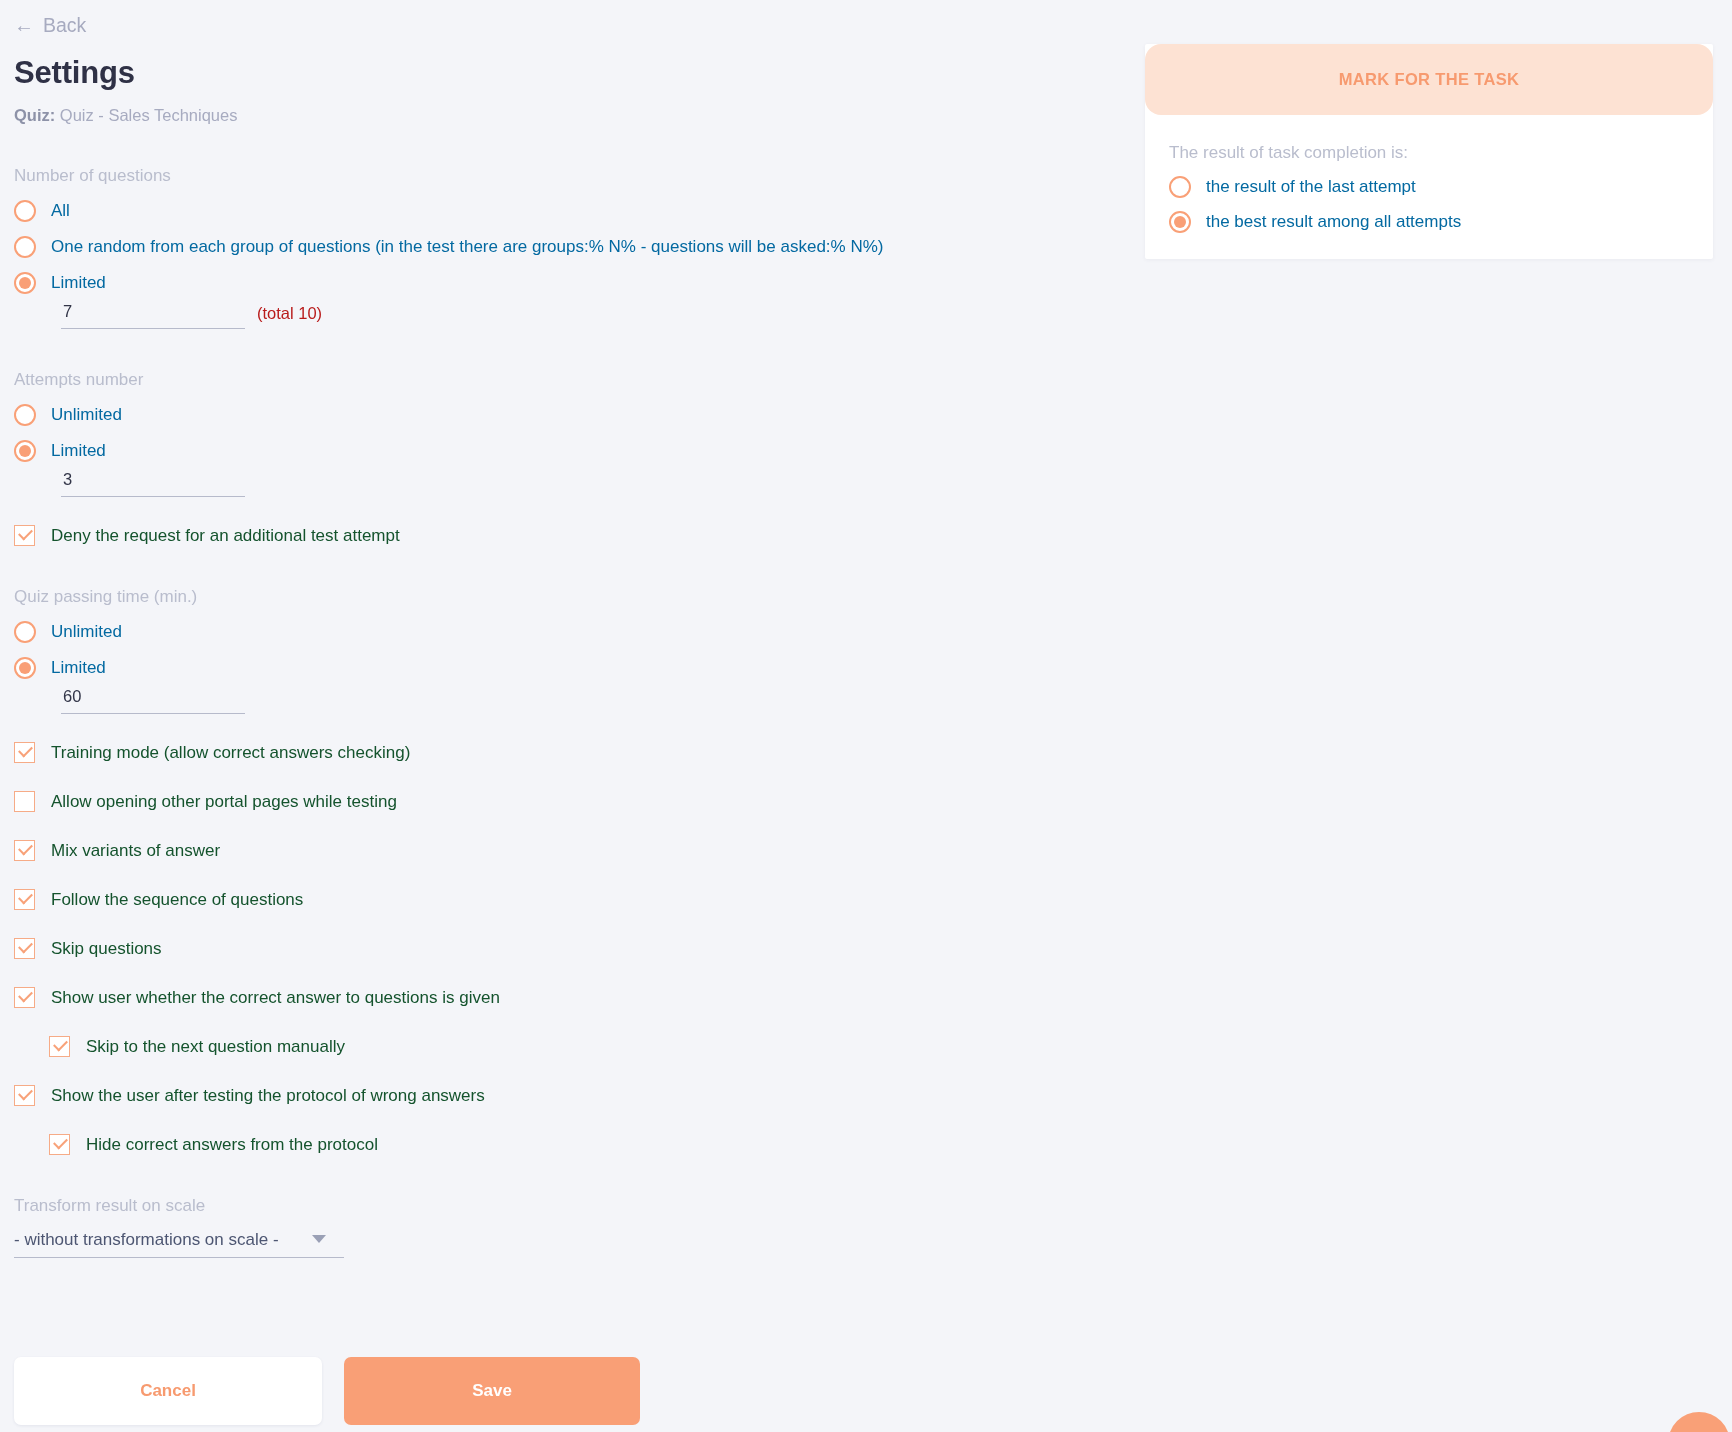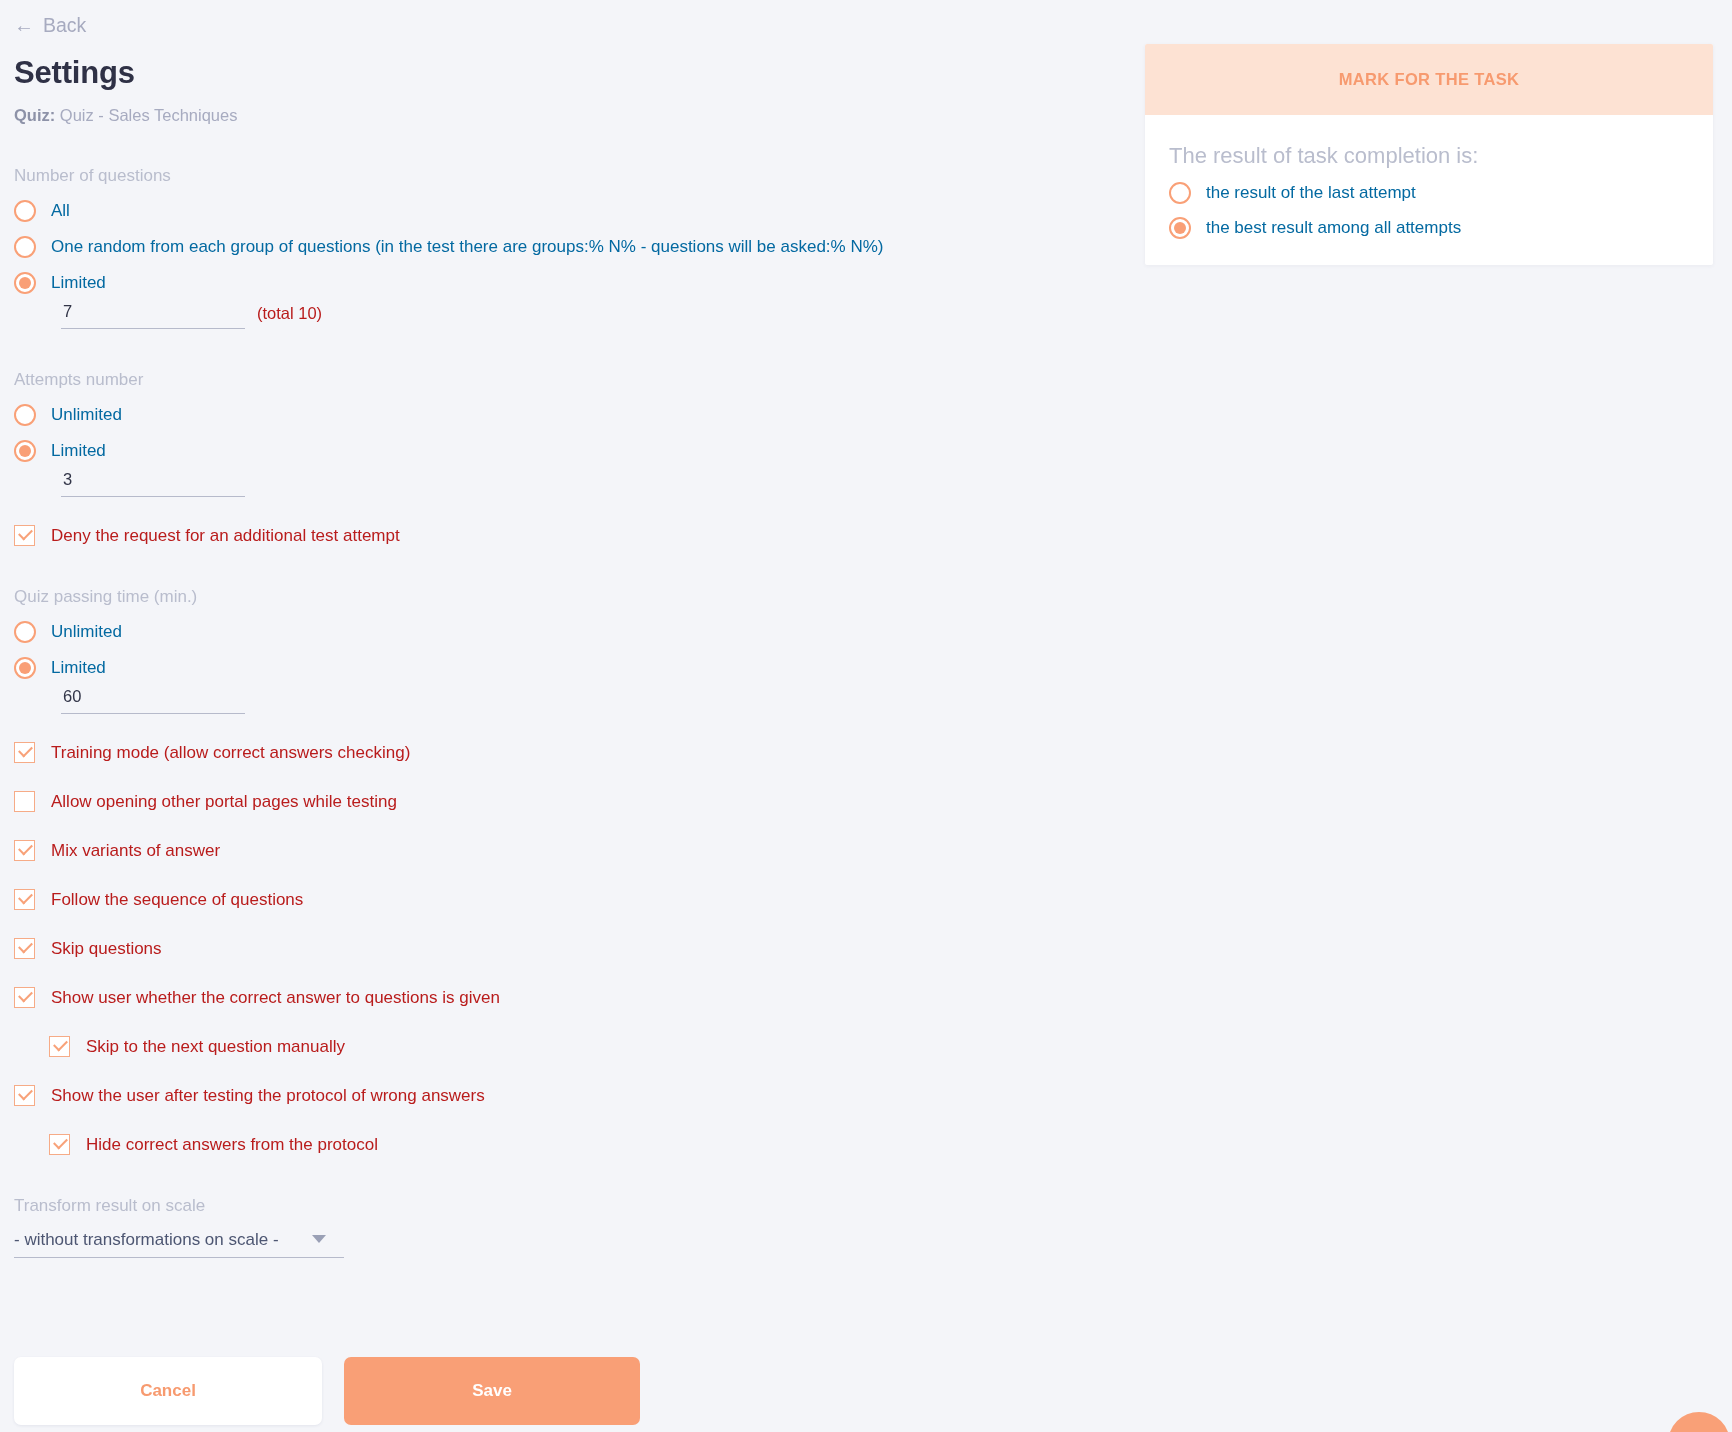--- a/index.html
+++ b/index.html
@@ -163,21 +163,21 @@
     left: 4px;
     top: 3px;
     width: 11px;
     height: 6px;
     border-left: 2px solid #f8a279;
     border-bottom: 2px solid #f8a279;
     transform: rotate(-45deg);
   }
   .check-label {
     font-size: 17px;
-    color: #b91c1c;
+    color: #14532d;
     white-space: nowrap;
   }
 
   
   .select-wrap {
     position: relative;
     width: 330px;
     margin-top: 14px;
     border-bottom: 1px solid #b6bacb;
     display: flex;
@@ -242,32 +242,33 @@
     border-radius: 2px;
     box-shadow: 0 1px 4px rgba(60,70,110,.06);
     overflow: hidden;
   }
   .right-card-header {
     background: #fde2d3;
     height: 71px;
     display: flex;
     align-items: center;
     justify-content: center;
+    border-radius: 16px;
   }
   .right-card-title {
     color: #f79a6f;
     font-weight: bold;
     font-size: 16.5px;
     letter-spacing: 0.35px;
   }
   .right-card-body {
     padding: 28px 0 26px 24px;
   }
   .right-card-sublabel {
-    font-size: 22px;
+    font-size: 17px;
     color: #b9bdcd;
     margin-bottom: 12px;
   }
   .right-card-body .radio-row { margin-top: 13px; }
   .right-card-body .radio-row:first-of-type { margin-top: 8px; }
 
   
   .fab {
     position: absolute;
     left: 1668px;

